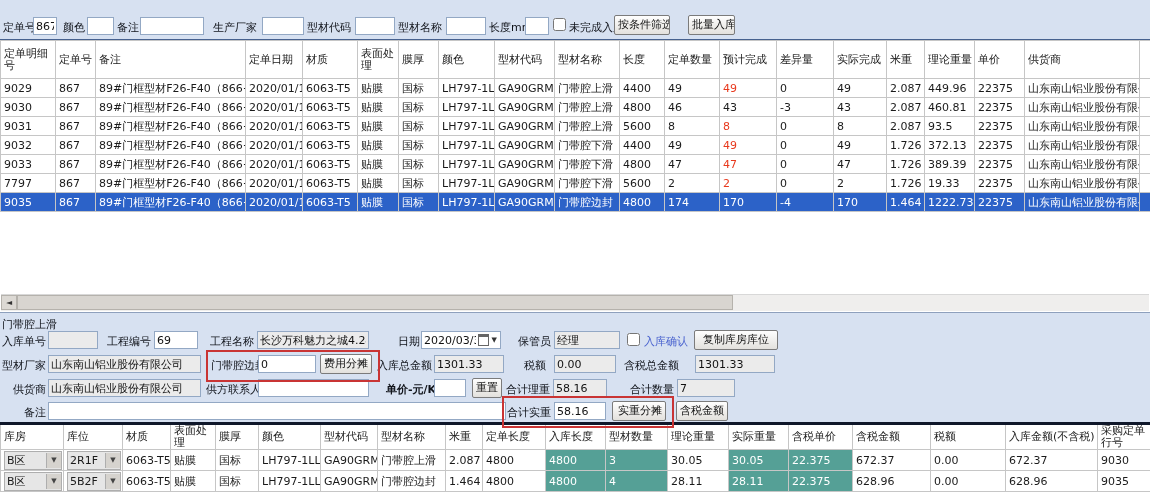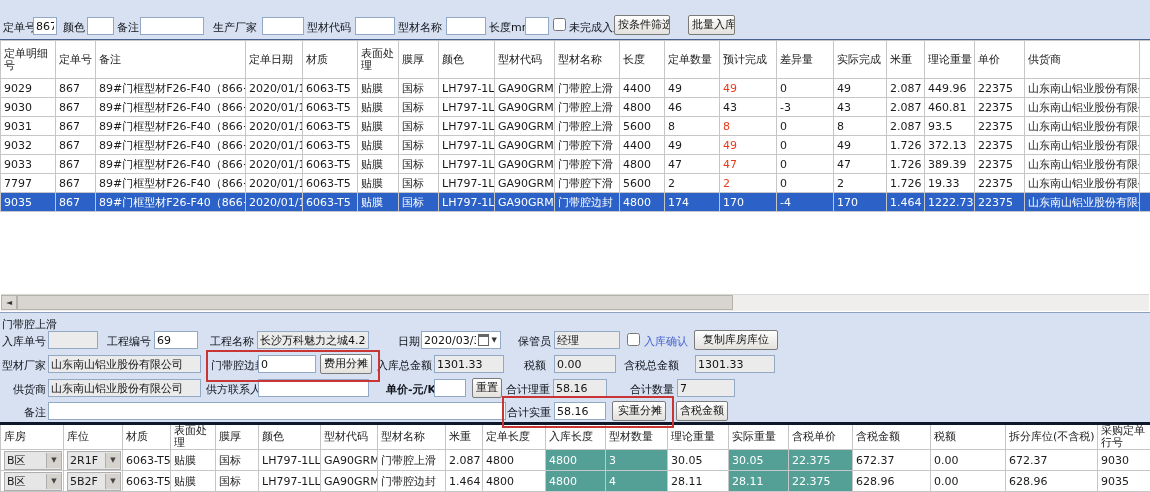--- a/index.html
+++ b/index.html
@@ -372,21 +372,21 @@
           <th>型材名称</th>
           <th>米重</th>
           <th>定单长度</th>
           <th>入库长度</th>
           <th>型材数量</th>
           <th>理论重量</th>
           <th>实际重量</th>
           <th>含税单价</th>
           <th>含税金额</th>
           <th>税额</th>
-          <th>拆分库位(不含税)</th>
+          <th>入库金额(不含税)</th>
           <th>采购定单行号</th>
         </tr>
       </thead>
     <tbody id="loc-body">
         <tr>
           <td>
             <div class="combo">
               <span>B区</span>
               <span class="cmb-btn">▼</span>
             </div>

